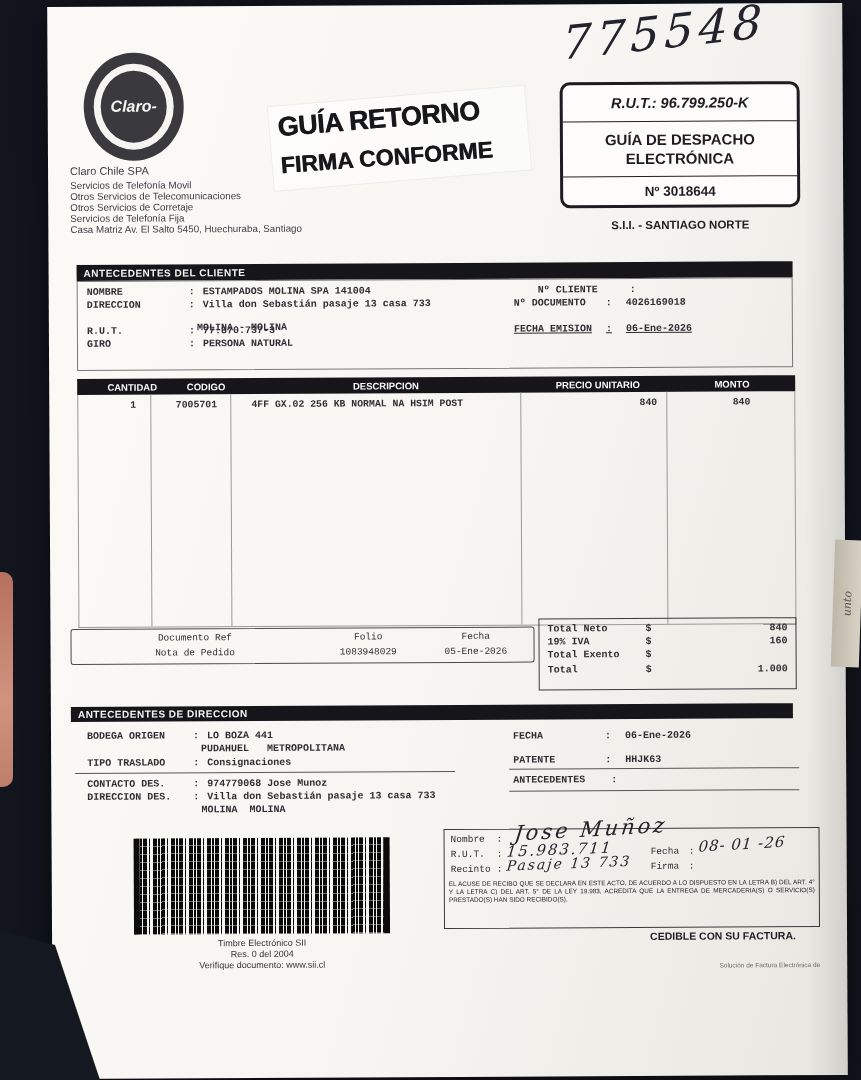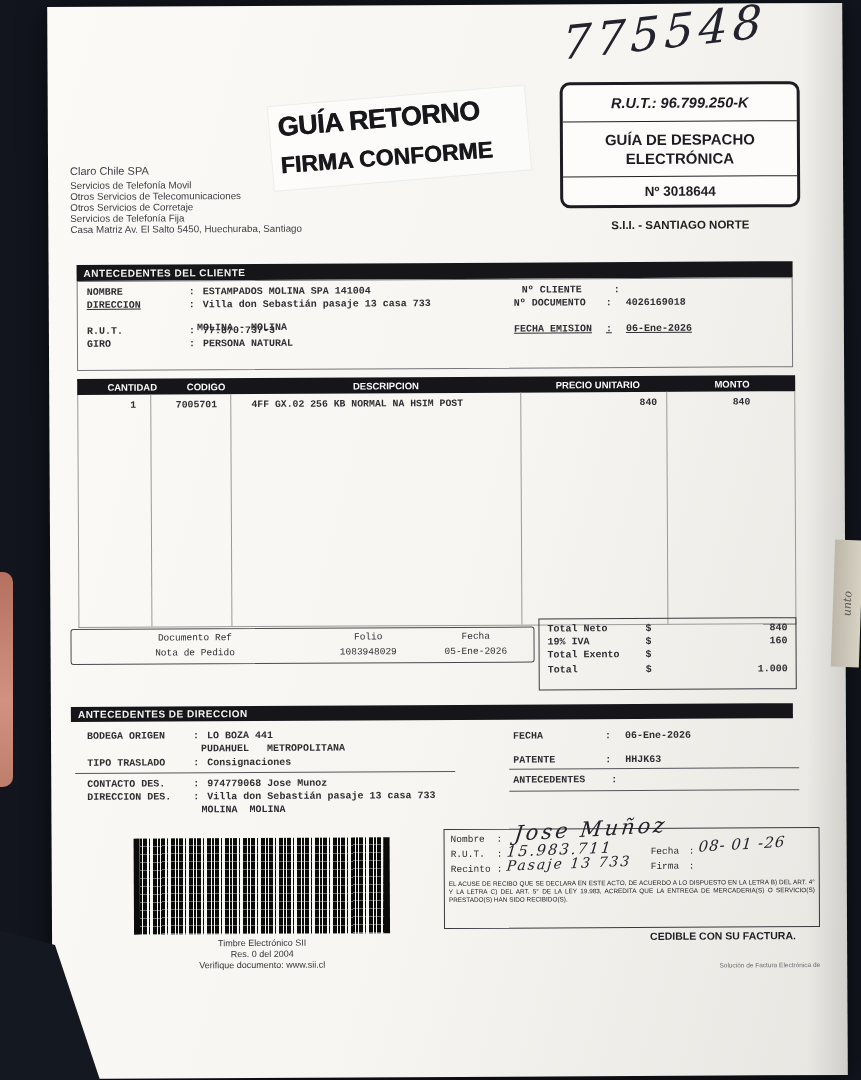--- a/index.html
+++ b/index.html
@@ -54,20 +54,30 @@
 
 <div class="abs" style="right:0;top:540px;width:28px;height:127px;z-index:5;
             background:linear-gradient(90deg,#bdb7aa,#d8d2c5);transform:rotate(2deg);
             display:flex;align-items:center;justify-content:center;">
   <span style="writing-mode:vertical-rl;transform:rotate(180deg);
                font:italic 11px 'DejaVu Serif',serif;color:#5a5550;">unto</span>
 </div>
 
 <div class="paper">
 
+  <div class="abs" style="left:36px;top:46px;width:100px;height:108px;border-radius:50%;
+              background:#3a3a3e;display:flex;align-items:center;justify-content:center;">
+    <div style="width:80px;height:86px;border-radius:50%;background:#f6f5f1;
+                display:flex;align-items:center;justify-content:center;">
+      <div style="width:66px;height:72px;border-radius:50%;background:#3a3a3e;
+                  display:flex;align-items:center;justify-content:center;">
+        <span style="color:#f5f5f3;font:bold italic 16px 'Liberation Sans',sans-serif;">Claro-</span>
+      </div>
+    </div>
+  </div>
 
   <div class="abs" style="left:22px;top:158px;font:11px 'Liberation Sans',sans-serif;color:#3c3c44;">Claro Chile SPA</div>
   <div class="abs" style="left:22px;top:173px;font:9.8px 'Liberation Sans',sans-serif;color:#3c3c44;">Servicios de Telefonía Movil</div>
   <div class="abs" style="left:22px;top:184px;font:9.8px 'Liberation Sans',sans-serif;color:#3c3c44;">Otros Servicios de Telecomunicaciones</div>
   <div class="abs" style="left:22px;top:195px;font:9.8px 'Liberation Sans',sans-serif;color:#3c3c44;">Otros Servicios de Corretaje</div>
   <div class="abs" style="left:22px;top:206px;font:9.8px 'Liberation Sans',sans-serif;color:#3c3c44;">Servicios de Telefonía Fija</div>
   <div class="abs" style="left:22px;top:217px;font:9.8px 'Liberation Sans',sans-serif;color:#3c3c44;">Casa Matriz Av. El Salto 5450, Huechuraba, Santiago</div>
 
   <div class="abs" style="left:222px;top:90px;width:245px;transform:rotate(-4.5deg);
               background:rgba(255,255,255,.55);border:1px solid rgba(0,0,0,.06);
@@ -101,39 +111,39 @@
     <span>ANTECEDENTES DEL CLIENTE</span>
   </div>
   <div class="abs" style="left:28px;top:274px;width:716px;height:90px;border:1px solid #77777a;box-sizing:border-box;"></div>
 
   <div class="field" style="left:38px;top:280px;">
     <span class="lab" style="width:102px;">NOMBRE</span>
     <span>:</span>
     <span class="val">ESTAMPADOS MOLINA SPA 141004</span>
   </div>
   <div class="field" style="left:38px;top:293px;">
-    <span class="lab" style="width:102px;text-decoration:underline;">DIRECCION</span>
+    <span class="lab" style="width:102px;">DIRECCION</span>
     <span>:</span>
     <span class="val">Villa don Sebastián pasaje 13 casa 733</span>
   </div>
   <div class="field" style="left:148px;top:316px;">
     <span class="pre">MOLINA - MOLINA</span>
   </div>
   <div class="field" style="left:38px;top:319px;">
     <span class="lab" style="width:102px;">R.U.T.</span>
     <span>:</span>
     <span class="val">77.870.737-3</span>
   </div>
   <div class="field" style="left:38px;top:332px;">
     <span class="lab" style="width:102px;">GIRO</span>
     <span>:</span>
     <span class="val">PERSONA NATURAL</span>
   </div>
 
-  <div class="field" style="left:473px;top:280px;">
+  <div class="field" style="left:489px;top:280px;">
     <span class="lab" style="width:92px;">Nº CLIENTE</span>
     <span>:</span>
     <span class="val"></span>
   </div>
   <div class="field" style="left:465px;top:293px;">
     <span class="lab" style="width:92px;">Nº DOCUMENTO</span>
     <span>:</span>
     <span class="val" style="margin-left:14px;">4026169018</span>
   </div>
   <div class="field" style="left:465px;top:319px;text-decoration:underline;">

